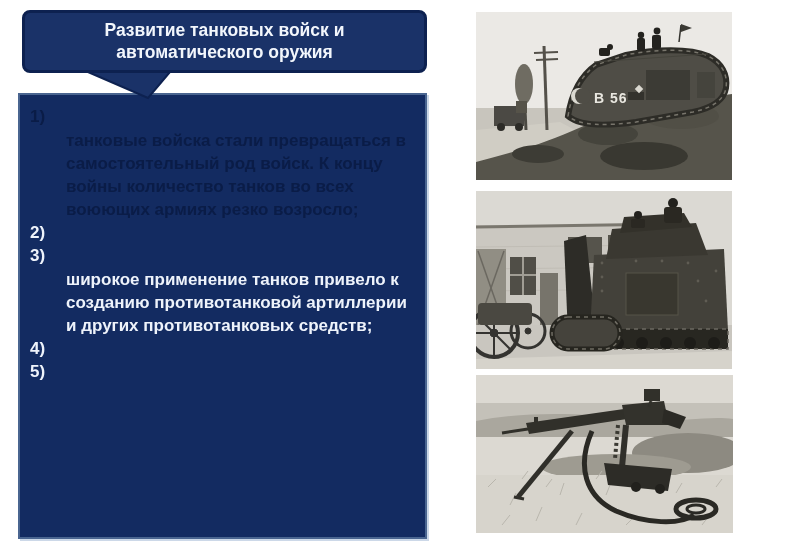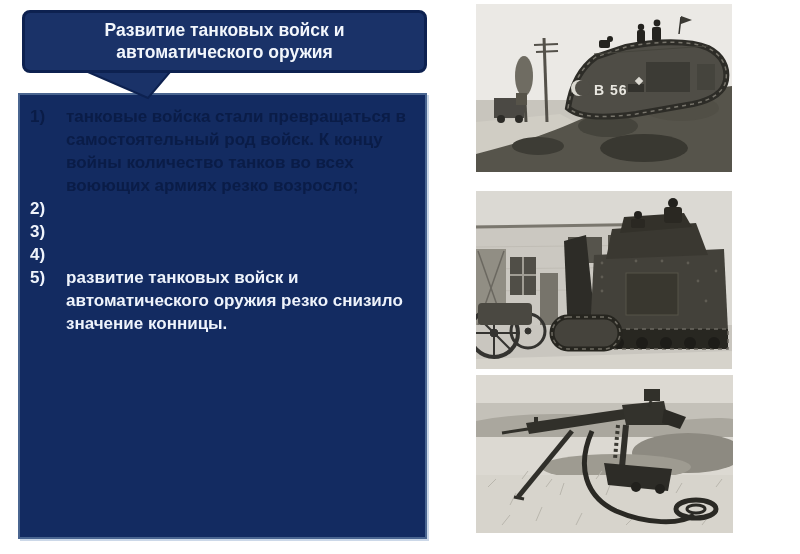--- a/index.html
+++ b/index.html
@@ -18,26 +18,26 @@
   .bubble-tail{position:absolute;left:84px;top:71px;z-index:2;}
   
   .content-box{
     position:absolute;left:18px;top:93px;width:409px;height:446px;box-sizing:border-box;
     background:#132b61;border:2px solid #4a6590;box-shadow:2px 2px 0 #ccd8e8;
     padding:10px 8px 8px 4px;
   }
   .num-list{display:flex;flex-direction:column;}
   .list-item{display:flex;color:#eef3fb;font-weight:bold;font-size:17px;line-height:23px;}
   .list-item .num{flex:0 0 42px;padding-left:6px;box-sizing:border-box;}
-  .list-item .txt{flex:1;padding-right:2px;}
+  .list-item .txt{flex:1;padding-right:2px;margin-top:24px;}
   .list-item.dimmed{color:#0a1c47;}
   
   .photo{position:absolute;overflow:hidden;}
   .photo svg{display:block;}
-  #photo1{left:476px;top:4px;width:276px;height:168px;}
+  #photo1{left:476px;top:12px;width:276px;height:168px;}
   #photo2{left:476px;top:191px;width:256px;height:178px;}
   #photo3{left:476px;top:375px;width:257px;height:158px;}
 </style>
 </head>
 <body>
 
 <div class="slide">
 
   <div class="title-box">
     <span>Развитие танковых войск и автоматического оружия</span>
@@ -50,27 +50,27 @@
     <div class="num-list">
       <div class="list-item dimmed">
         <span class="num">1)</span>
         <span class="txt">танковые войска стали превращаться в самостоятельный род войск. К концу войны количество танков во всех воюющих армиях резко возросло;</span>
       </div>
       <div class="list-item">
         <span class="num">2)</span>
       </div>
       <div class="list-item">
         <span class="num">3)</span>
+        <span class="txt">широкое применение танков привело к созданию противотанковой артиллерии и других противотанковых средств;</span>
       </div>
       <div class="list-item">
         <span class="num">4)</span>
       </div>
       <div class="list-item">
         <span class="num">5)</span>
-        <span class="txt">развитие танковых войск и автоматического оружия резко снизило значение конницы.</span>
       </div>
     </div>
   </div>
 
   <div class="photo" id="photo1">
     <svg viewBox="0 0 256 168" width="256" height="168">
       <rect x="0" y="0" width="256" height="168" fill="#ebe9e5"></rect>
       <rect x="0" y="96" width="256" height="72" fill="#c8c5bd"></rect>
       <polygon points="0,118 84,110 118,128 88,168 0,168" fill="#d0cdc4"></polygon>
       <path d="M0,168 L0,150 C30,142 62,134 96,119 C128,105 152,97 178,92 L256,82 L256,168 Z" fill="#56544b"></path>

